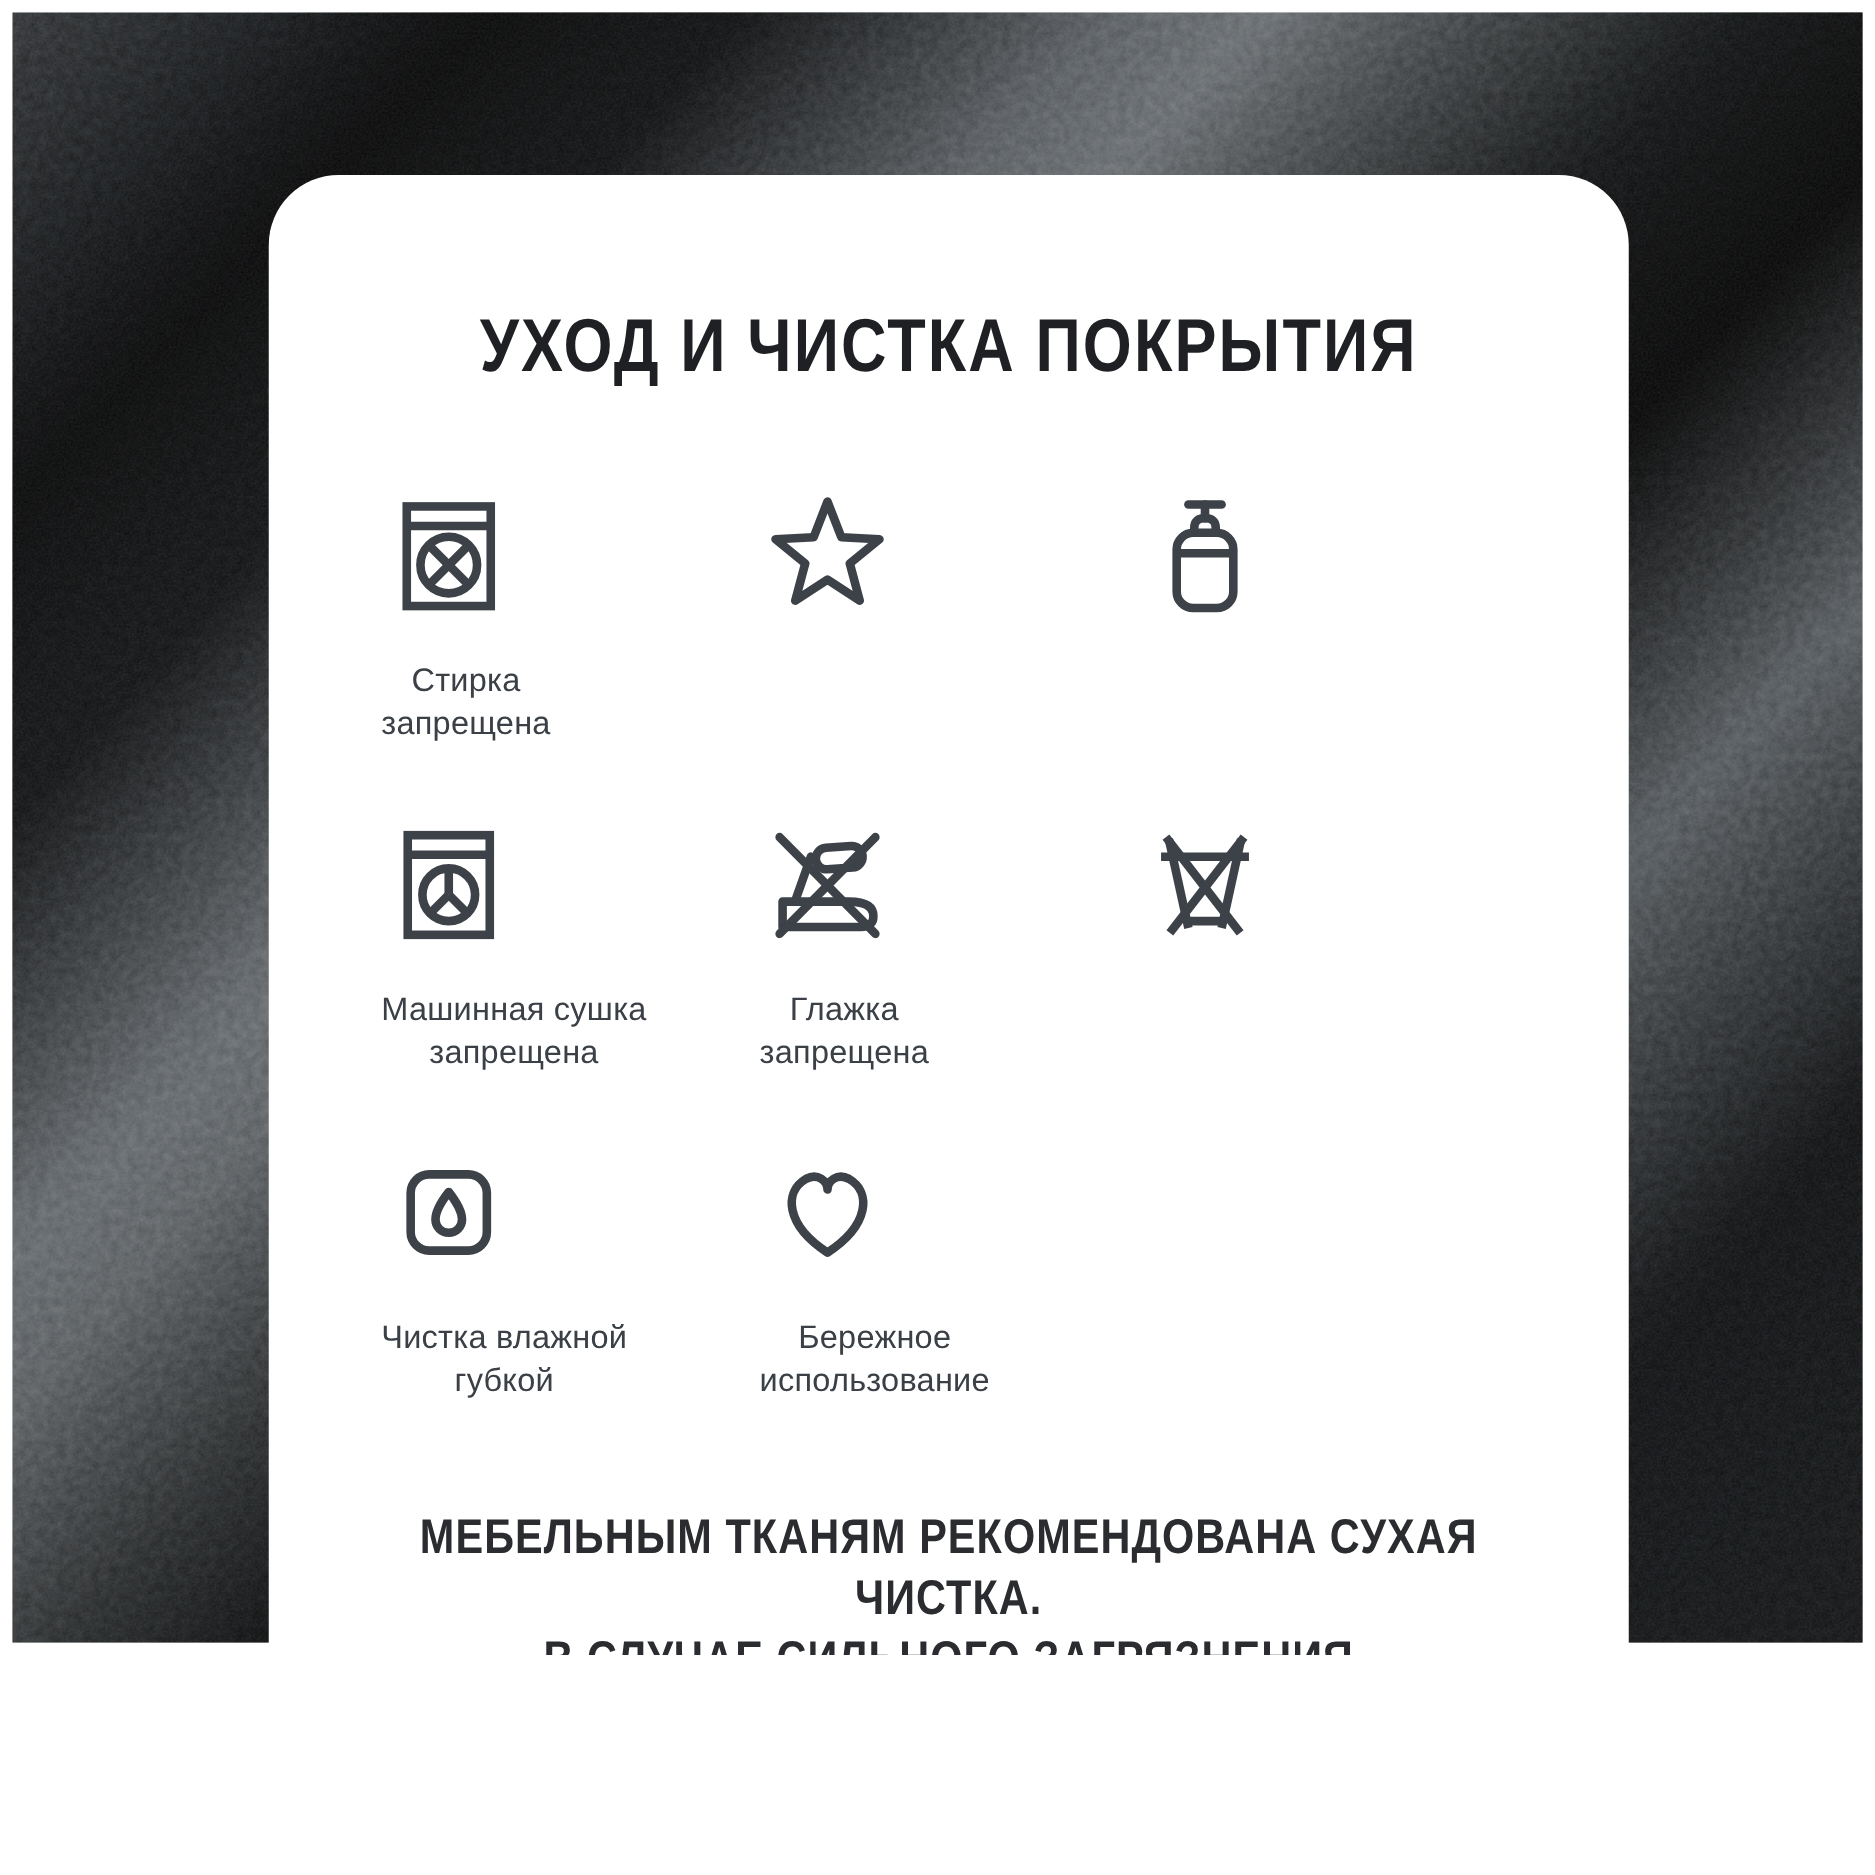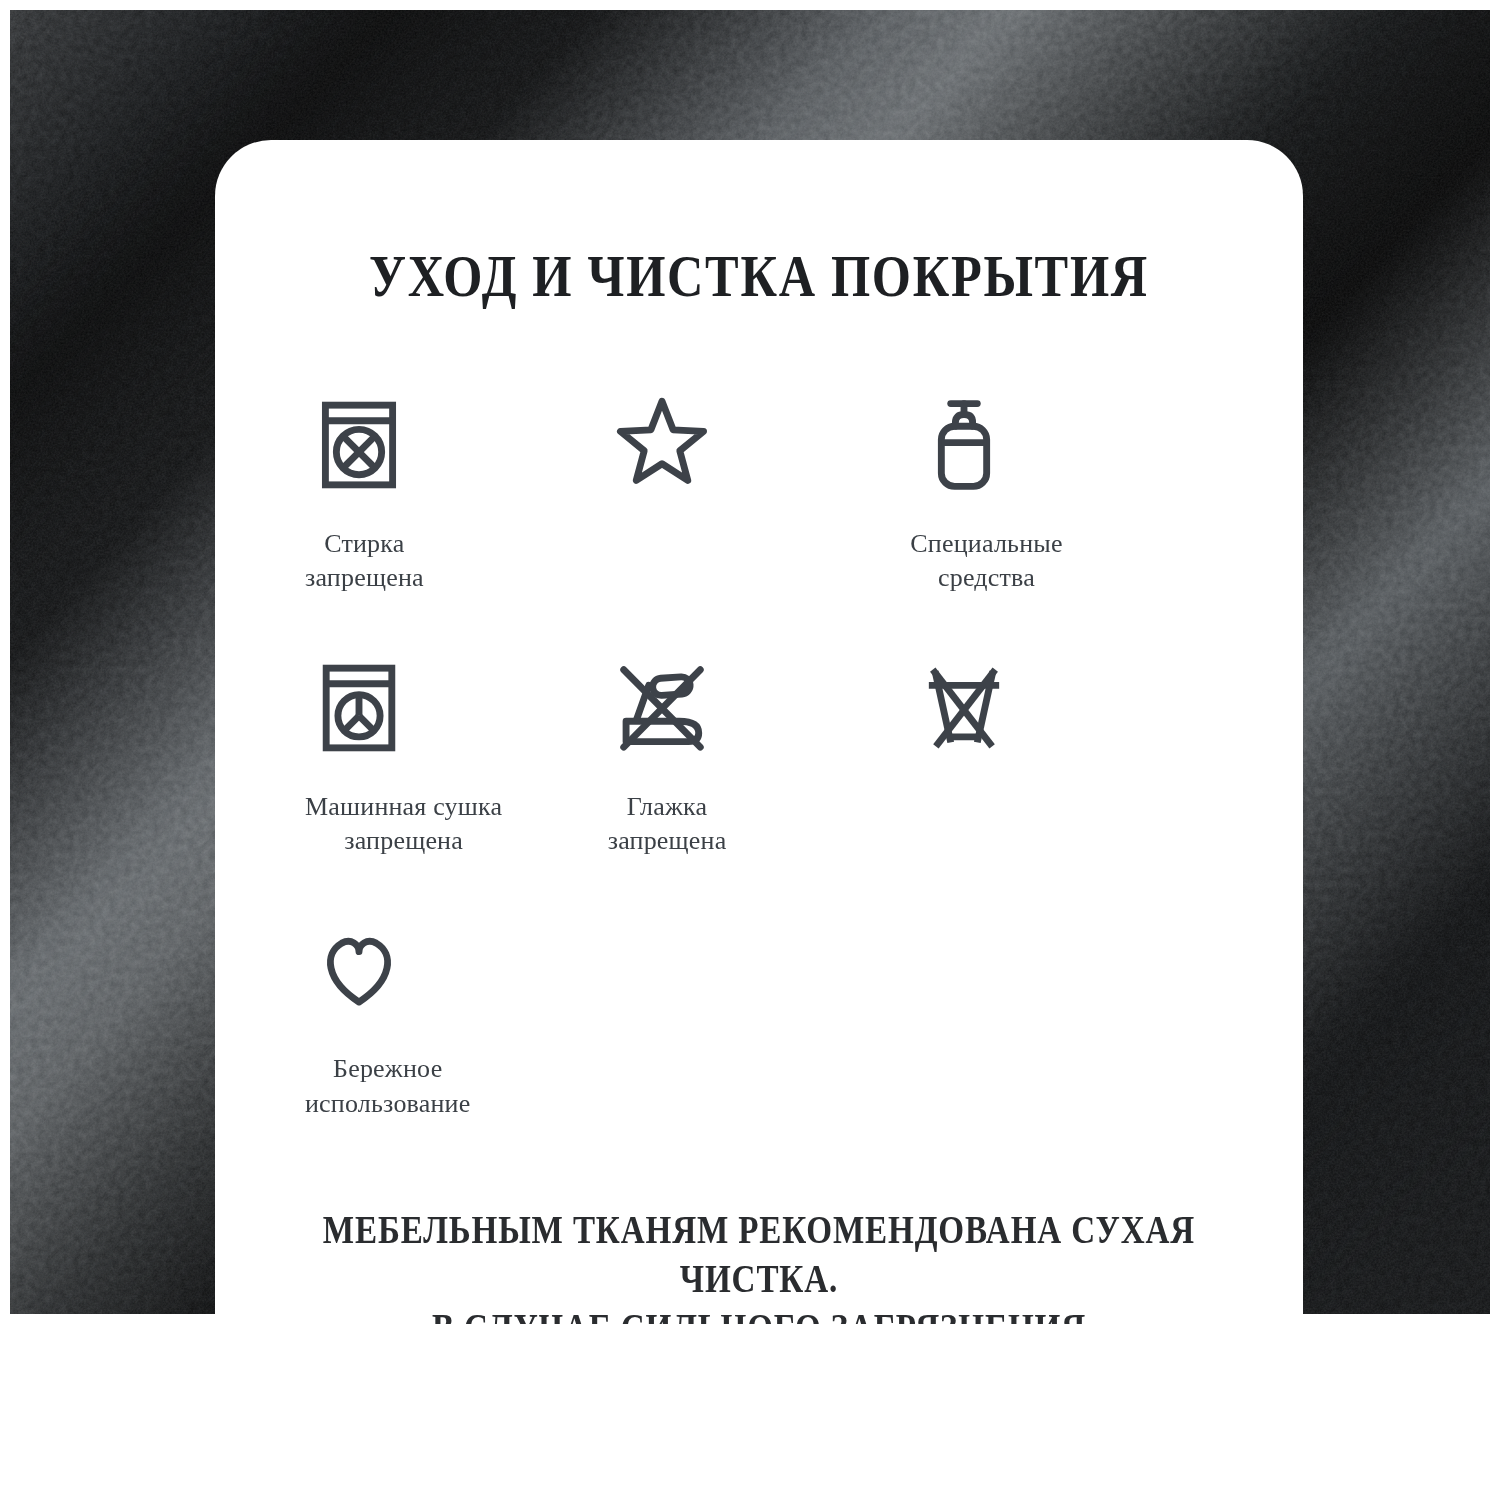--- a/index.html
+++ b/index.html
@@ -1,17 +1,17 @@
 <!DOCTYPE html>
 <html style="--title-color: #1e2023; --label-color: #3b4046; --footer-color: #2a2c2f; --card-bg: #ffffff;"><head>
 <meta charset="utf-8">
 <style>
   html,body{margin:0;padding:0;background:#ffffff;}
   body{width:1500px;height:1500px;font-family:"Liberation Sans","DejaVu Sans",sans-serif;}
-  .stage{position:relative;width:1500px;height:1324px;background:#ffffff;overflow:hidden;font-family:Liberation Serif, serif;}
+  .stage{position:relative;width:1500px;height:1324px;background:#ffffff;overflow:hidden;}
 
   
   .photo{
     position:absolute;inset:10px;
     background:
       linear-gradient(132deg,
         rgba(255,255,255,0.05) 0%, rgba(0,0,0,0) 8%,
         rgba(0,0,0,0.55) 14%, rgba(0,0,0,0.7) 22%,
         rgba(255,255,255,0.07) 33%, rgba(255,255,255,0.10) 38%,
         rgba(0,0,0,0.55) 52%, rgba(0,0,0,0.75) 60%,
@@ -105,22 +105,20 @@
   <div class="cell">
     <div class="icon-wrap">
               <svg viewBox="0 0 64 64">
     <line x1="23.5" y1="5.5" x2="40.5" y2="5.5" fill="none" stroke="#3d4249" stroke-width="4.4" stroke-linecap="round" stroke-linejoin="round"></line>
     <line x1="32" y1="5.5" x2="32" y2="12.5" fill="none" stroke="#3d4249" stroke-width="4.4" stroke-linecap="round" stroke-linejoin="round"></line>
     <path d="M26.5 20 V17.5 Q26.5 12.5 32 12.5 Q37.5 12.5 37.5 17.5 V20" fill="none" stroke="#3d4249" stroke-width="4.4" stroke-linecap="round" stroke-linejoin="round"></path>
     <rect x="17.5" y="20" width="29" height="38.5" rx="8.5" fill="none" stroke="#3d4249" stroke-width="4.4"></rect>
     <line x1="17.5" y1="30.5" x2="46.5" y2="30.5" fill="none" stroke="#3d4249" stroke-width="4.4"></line>
               </svg>
             </div>
-    <div class="label">Специальные
-средства</div>
   </div>
 
   <div class="cell">
     <div class="icon-wrap">
               <svg viewBox="0 0 64 64">
     <rect x="11" y="6.5" width="42" height="51" fill="none" stroke="#3d4249" stroke-width="4.4"></rect>
     <line x1="11" y1="16.5" x2="53" y2="16.5" fill="none" stroke="#3d4249" stroke-width="4.4"></line>
     <circle cx="32" cy="37" r="13.5" fill="none" stroke="#3d4249" stroke-width="4.4"></circle>
     <line x1="32" y1="23.5" x2="32" y2="37" fill="none" stroke="#3d4249" stroke-width="4.4"></line>
     <line x1="32" y1="37" x2="22.4" y2="46.6" fill="none" stroke="#3d4249" stroke-width="4.4"></line>
@@ -151,20 +149,30 @@
     <line x1="9.5" y1="17.5" x2="54.5" y2="17.5" fill="none" stroke="#3d4249" stroke-width="4.4"></line>
     <line x1="13.5" y1="8.5" x2="23.5" y2="54" fill="none" stroke="#3d4249" stroke-width="4.4"></line>
     <line x1="50.5" y1="8.5" x2="40.5" y2="54" fill="none" stroke="#3d4249" stroke-width="4.4"></line>
     <line x1="21.5" y1="50.5" x2="42.5" y2="50.5" fill="none" stroke="#3d4249" stroke-width="4.4"></line>
     <line x1="12" y1="7.5" x2="50" y2="56.5" fill="none" stroke="#3d4249" stroke-width="4.4"></line>
     <line x1="52" y1="7.5" x2="14" y2="56.5" fill="none" stroke="#3d4249" stroke-width="4.4"></line>
               </svg>
             </div>
   </div>
 
+  <div class="cell">
+    <div class="icon-wrap">
+              <svg viewBox="0 0 64 64">
+    <rect x="12.5" y="12.5" width="39" height="39" rx="9.5" fill="none" stroke="#3d4249" stroke-width="4.4"></rect>
+    <path d="M32 21.5 Q38.8 30.2 38.8 35.6 A6.8 6.8 0 0 1 25.2 35.6 Q25.2 30.2 32 21.5 Z" fill="none" stroke="#3d4249" stroke-width="4.4" stroke-linecap="round" stroke-linejoin="round"></path>
+              </svg>
+            </div>
+    <div class="label">Чистка влажной
+губкой</div>
+  </div>
 
   <div class="cell">
     <div class="icon-wrap">
               <svg viewBox="0 0 64 64">
     <path d="M32 52.5 C10.5 38.5 9.5 21.5 21 14.8 C27 11.6 31.9 15.8 32 20.2 C32.1 15.8 37 11.6 43 14.8 C54.5 21.5 53.5 38.5 32 52.5 Z" fill="none" stroke="#3d4249" stroke-width="4.4" stroke-linecap="round" stroke-linejoin="round"></path>
               </svg>
             </div>
     <div class="label">Бережное
 использование</div>
   </div>

